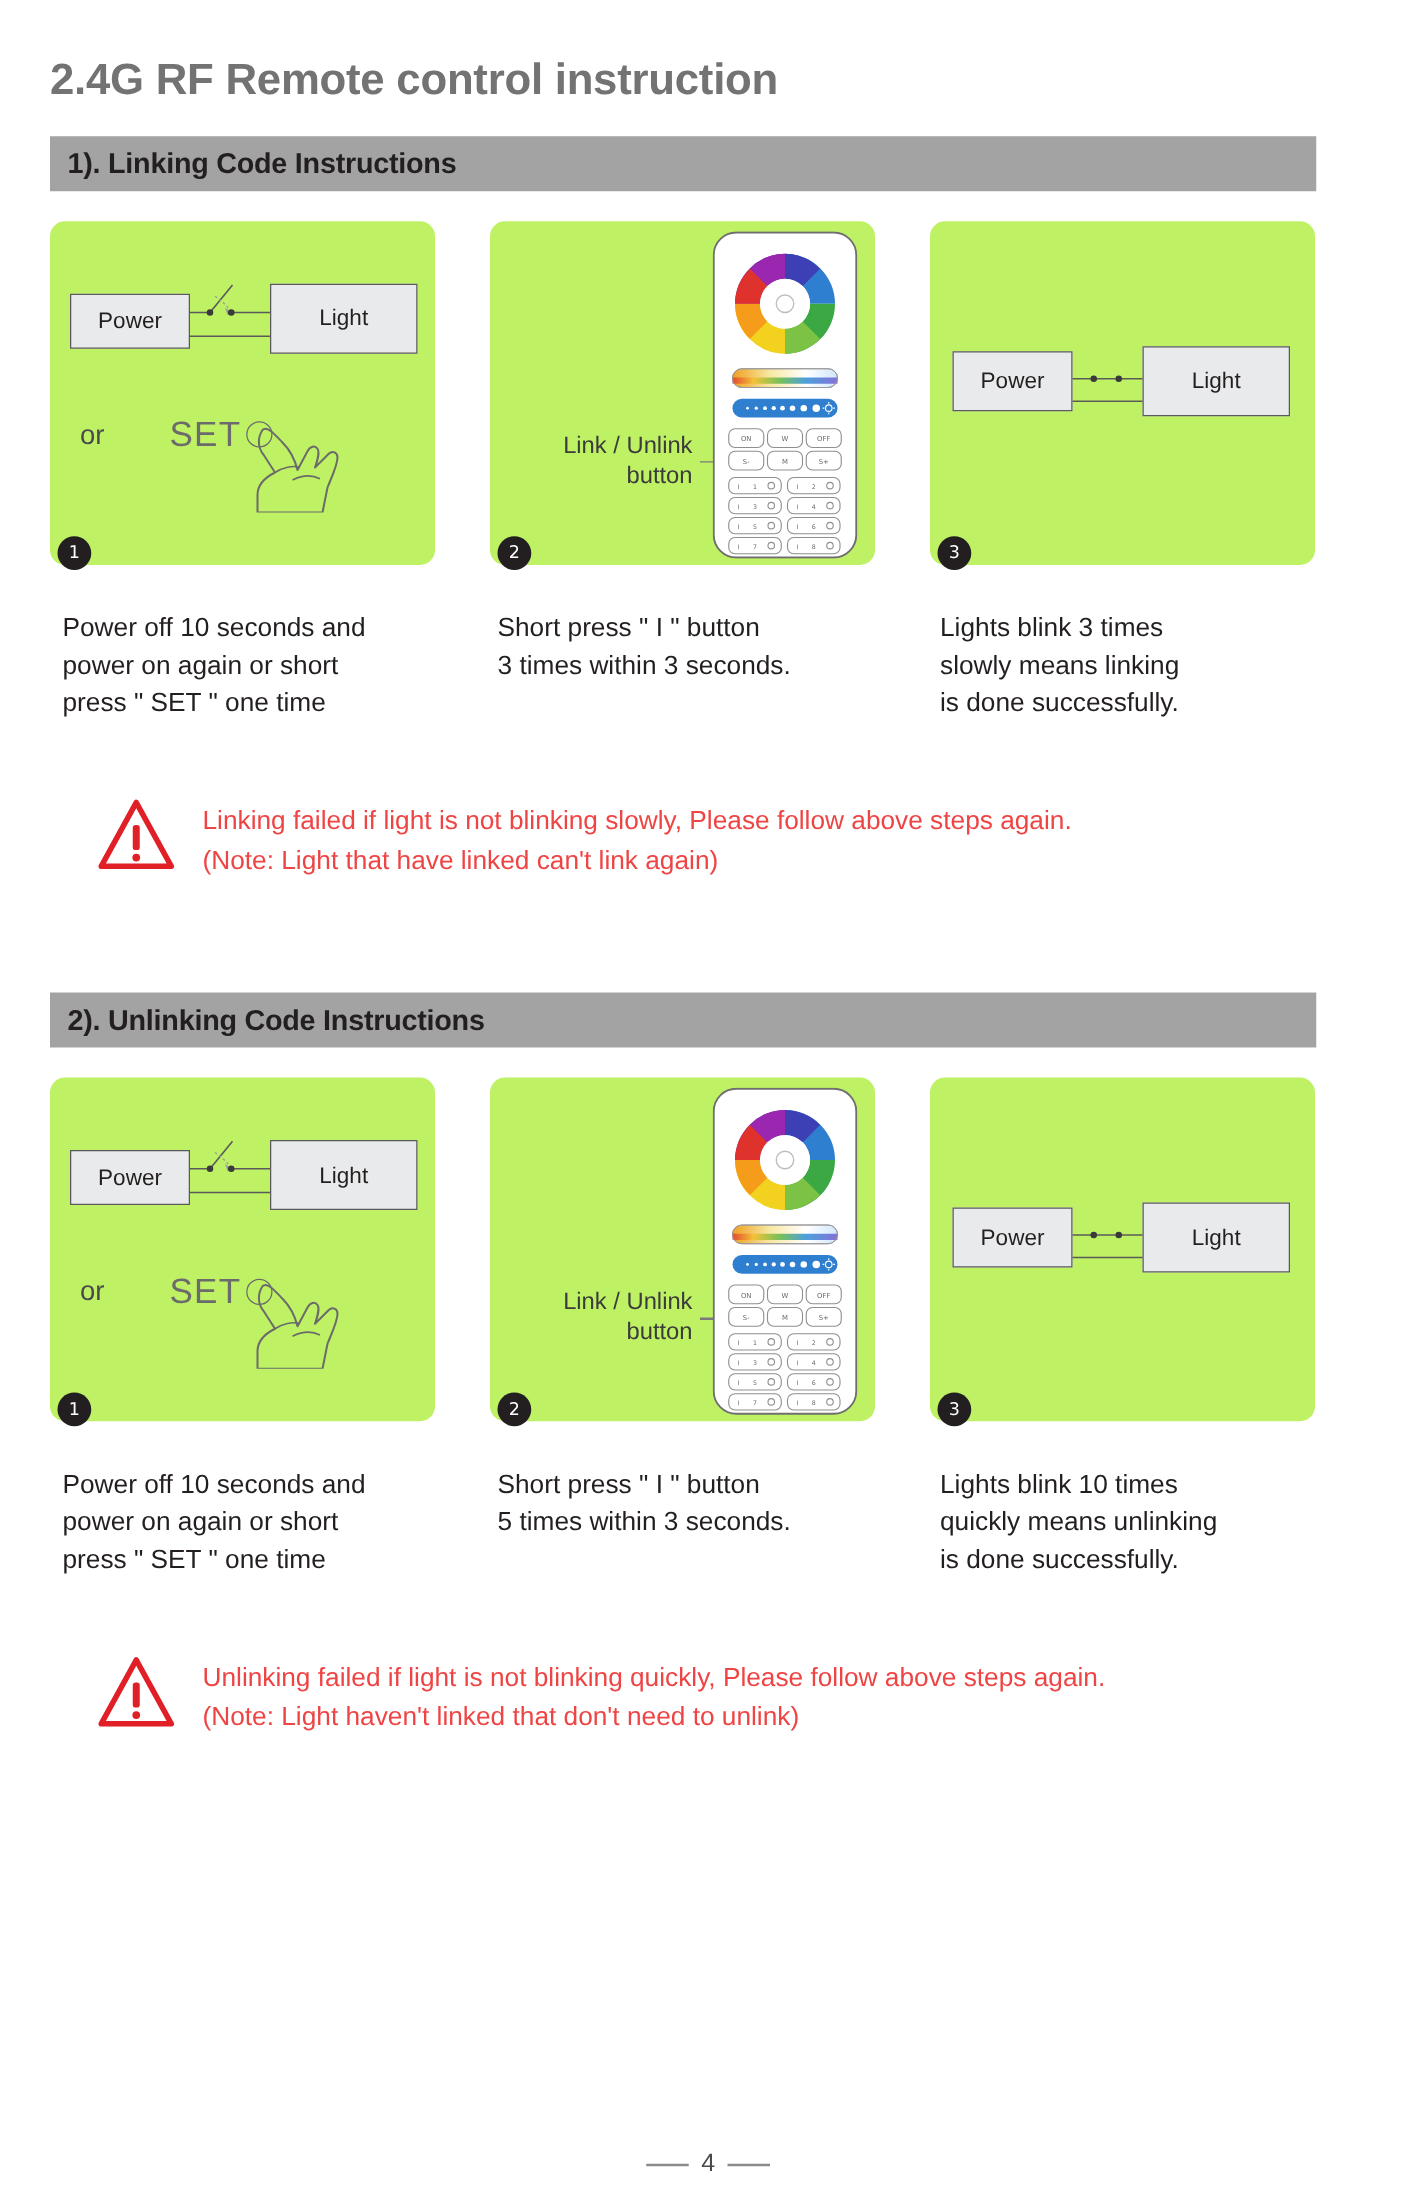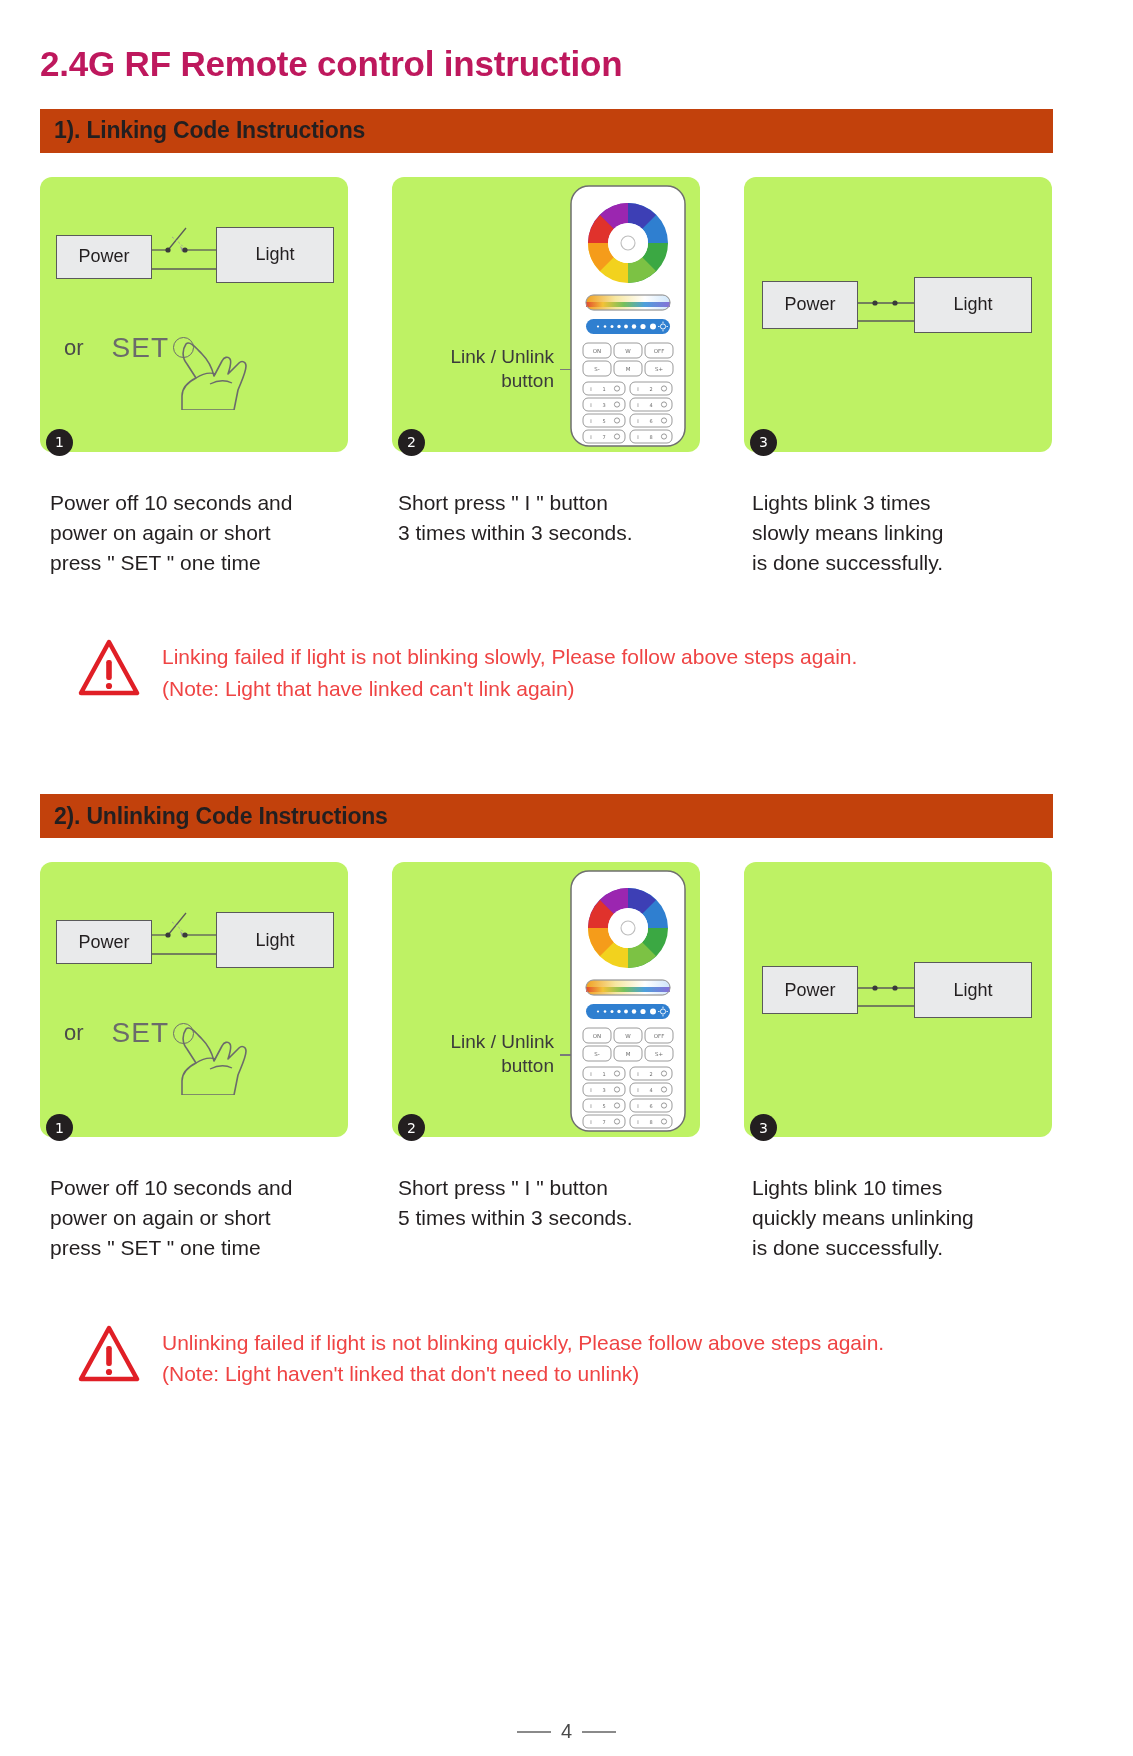--- a/index.html
+++ b/index.html
@@ -12,30 +12,30 @@
     color: #231f20;
     position: relative;
     overflow: hidden;
   }
   .page { position: relative; width: 1133px; height: 1756px; padding: 0 40px; }
 
   
   .doc-title {
     font-size: 35px;
     font-weight: bold;
-    color: #be185d;
+    color: #737373;
     letter-spacing: -0.2px;
     padding-top: 20px;
     padding-left: 0px;
     line-height: 1.2;
   }
 
   
   .section-bar {
-    background: #c2410c;
+    background: #a3a3a3;
     height: 44px;
     display: flex;
     align-items: center;
     padding-left: 14px;
     margin-top: 20px;
     width: 1013px;
   }
   .section-bar .section-title {
     font-size: 23px;
     font-weight: bold;
@@ -77,21 +77,21 @@
     position: absolute;
     border: 1.4px solid #5a5a5a;
     background: #e9eaeb;
     display:flex; align-items:center; justify-content:center;
     font-size: 18px; color:#231f20;
   }
   .pl-box.power { left: 0px; top: 12px; width: 96px; height: 44px; }
   .pl-box.light { left: 160px; top: 4px; width: 118px; height: 56px; }
 
   
-  .or-row { position:absolute; left: 24px; top: 155px; display:flex; align-items:center; gap: 28px; }
+  .or-row { position:absolute; left: 24px; top: 155px; display:flex; align-items:center; gap: 52px; }
   .or-text { font-size: 22px; color:#4a4a4a; }
   .set-text { font-size: 28px; color:#6b6b6b; letter-spacing:1px; }
   .set-wrap { position:relative; display:flex; align-items:center; gap:4px; }
   .set-circle { width: 21px;height:21px;border-radius:50%;border:1.6px solid #6b6b6b; }
   .hand-svg { position:absolute; left: 64px; top: 6px; }
 
   
   .remote-panel .remote { position:absolute; left: 178px; top: 8px; }
   .link-label {
     position:absolute; left: 14px; top: 168px; width: 148px;

